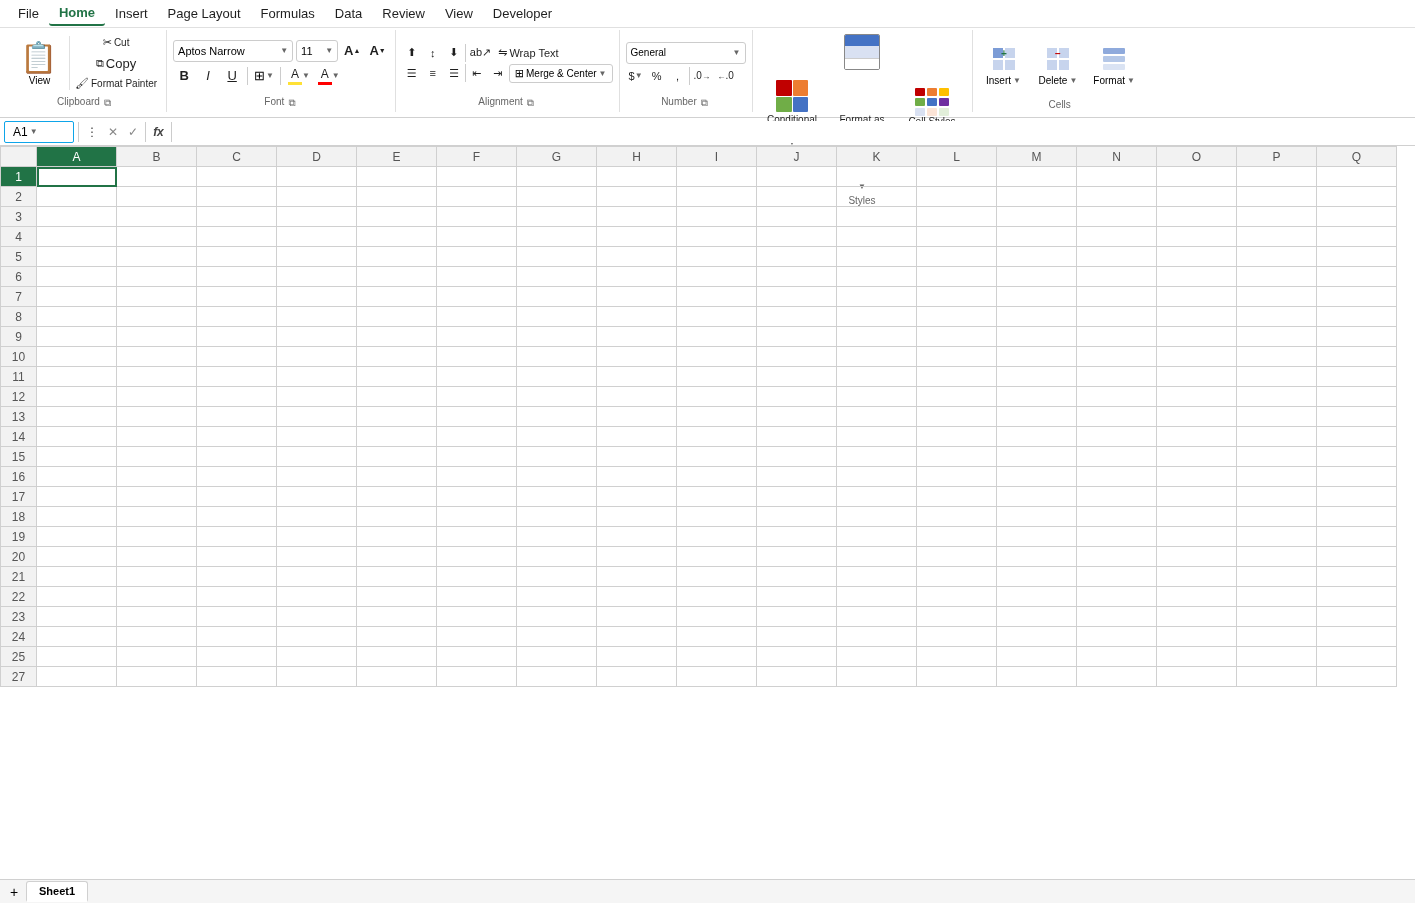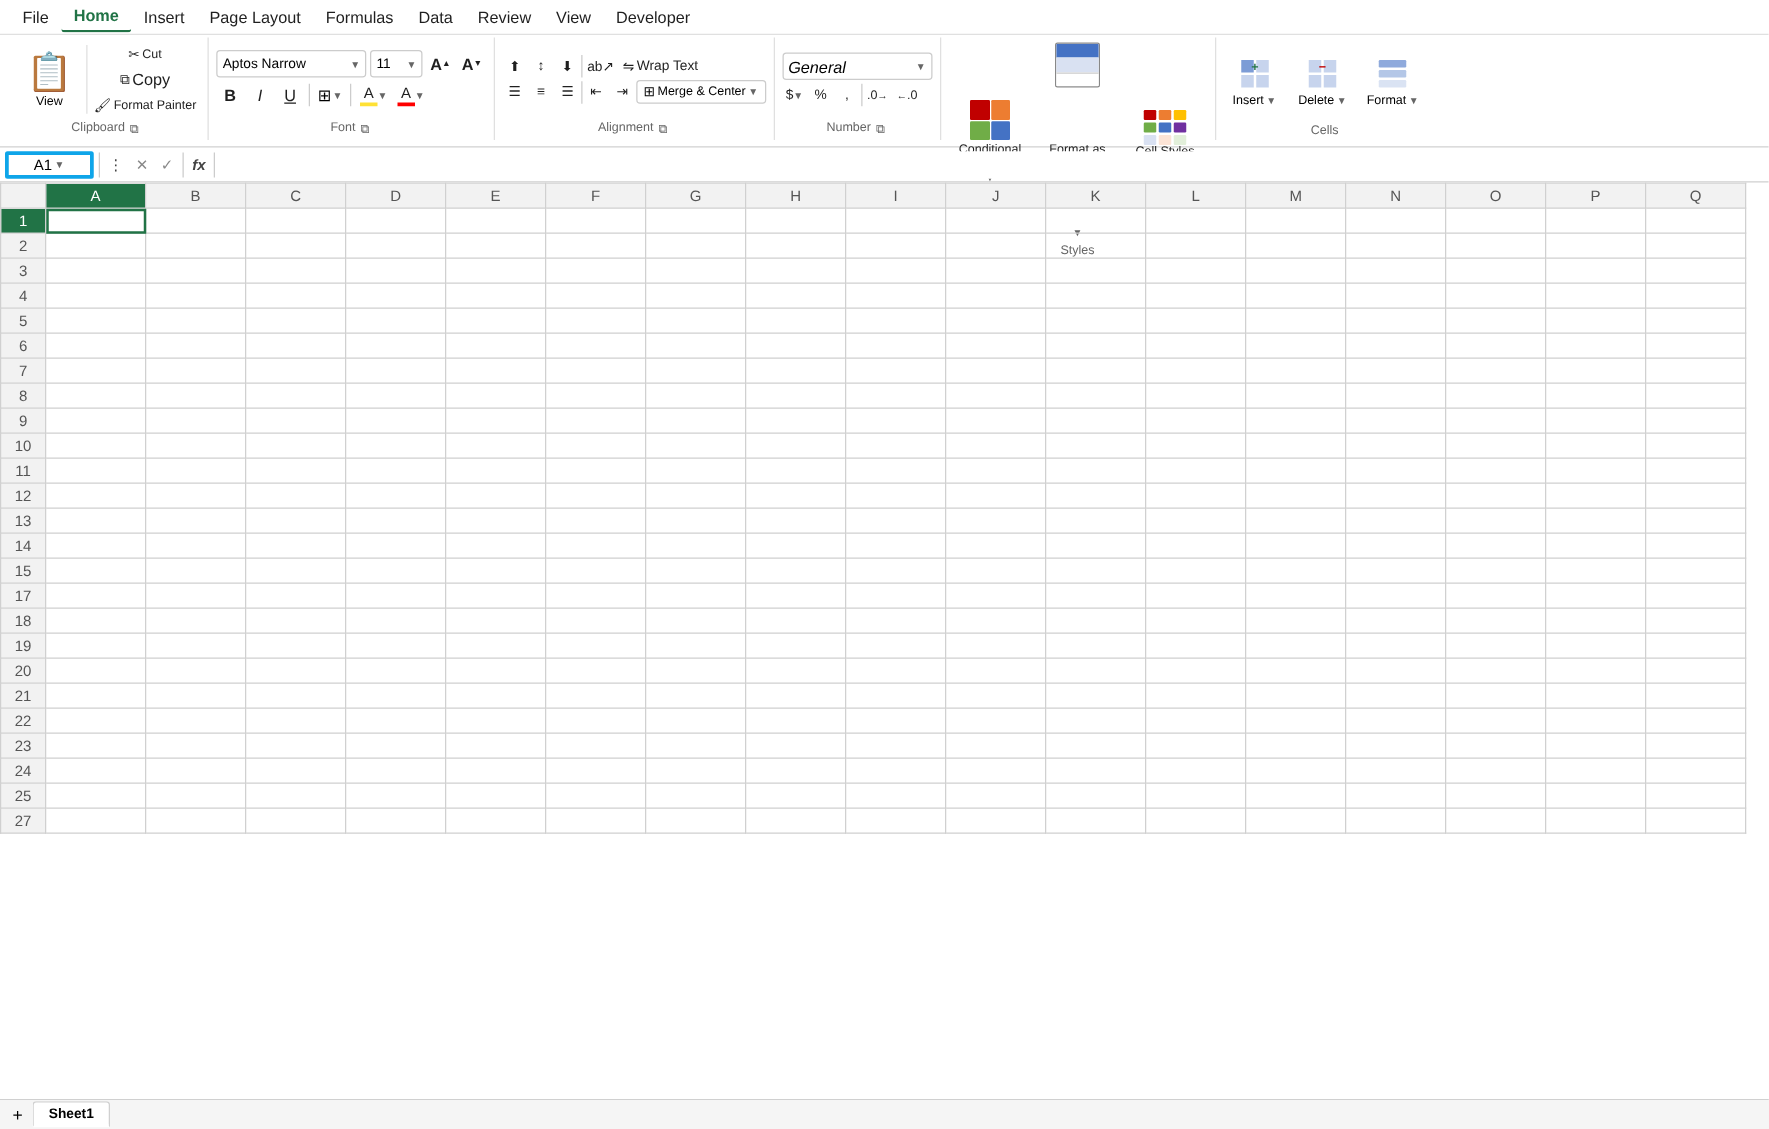--- a/index.html
+++ b/index.html
@@ -184,24 +184,24 @@
       display: flex;
       align-items: center;
       border-bottom: 1px solid #d0d0d0;
       height: 28px;
       padding: 0 4px;
       gap: 2px;
     }
     .cell-ref-box {
       display: flex;
       align-items: center;
-      border: 3px solid #0ea5e9;
+      border: 1px solid #0ea5e9;
       border-radius: 2px;
       height: 22px;
-      padding: 0 20px;
+      padding: 0 8px;
       font-size: 12px;
       min-width: 70px;
       gap: 2px;
     }
     .formula-divider { width: 1px; height: 20px; background: #ccc; margin: 0 2px; }
     .formula-icons {
       display: flex;
       align-items: center;
       gap: 4px;
     }
@@ -491,21 +491,21 @@
       <div class="ribbon-group-label">
         <span>Alignment</span>
         <span class="group-label-btn">⧉</span>
       </div>
     </div>
 
     <div class="ribbon-group" style="min-width:120px;">
       <div style="display:flex;flex-direction:column;gap:3px;flex:1;justify-content:center;">
         <div>
           <div style="display:flex;align-items:center;border:1px solid #ccc;border-radius:3px;height:22px;padding:0 4px;background:#fff;justify-content:space-between;width:120px;">
-            <span style="font-size:13px;font-style:italic;">General</span>
+            <span style="font-size:10px;">General</span>
             <span class="dd-arrow">▼</span>
           </div>
         </div>
         <div class="rib-btn-row">
           <div class="rib-btn-small">
             <span>$</span>
             <span class="dd-arrow">▼</span>
           </div>
           <div class="rib-btn-small">
             <span>%</span>
@@ -974,20 +974,40 @@
             <td class="grid-cell"></td>
             <td class="grid-cell"></td>
             <td class="grid-cell"></td>
             <td class="grid-cell"></td>
             <td class="grid-cell"></td>
             <td class="grid-cell"></td>
             <td class="grid-cell"></td>
             <td class="grid-cell"></td>
           </tr>
           <tr>
+            <th class="row-header">16</th>
+            <td class="grid-cell"></td>
+            <td class="grid-cell"></td>
+            <td class="grid-cell"></td>
+            <td class="grid-cell"></td>
+            <td class="grid-cell"></td>
+            <td class="grid-cell"></td>
+            <td class="grid-cell"></td>
+            <td class="grid-cell"></td>
+            <td class="grid-cell"></td>
+            <td class="grid-cell"></td>
+            <td class="grid-cell"></td>
+            <td class="grid-cell"></td>
+            <td class="grid-cell"></td>
+            <td class="grid-cell"></td>
+            <td class="grid-cell"></td>
+            <td class="grid-cell"></td>
+            <td class="grid-cell"></td>
+          </tr>
+          <tr>
             <th class="row-header">17</th>
             <td class="grid-cell"></td>
             <td class="grid-cell"></td>
             <td class="grid-cell"></td>
             <td class="grid-cell"></td>
             <td class="grid-cell"></td>
             <td class="grid-cell"></td>
             <td class="grid-cell"></td>
             <td class="grid-cell"></td>
             <td class="grid-cell"></td>

